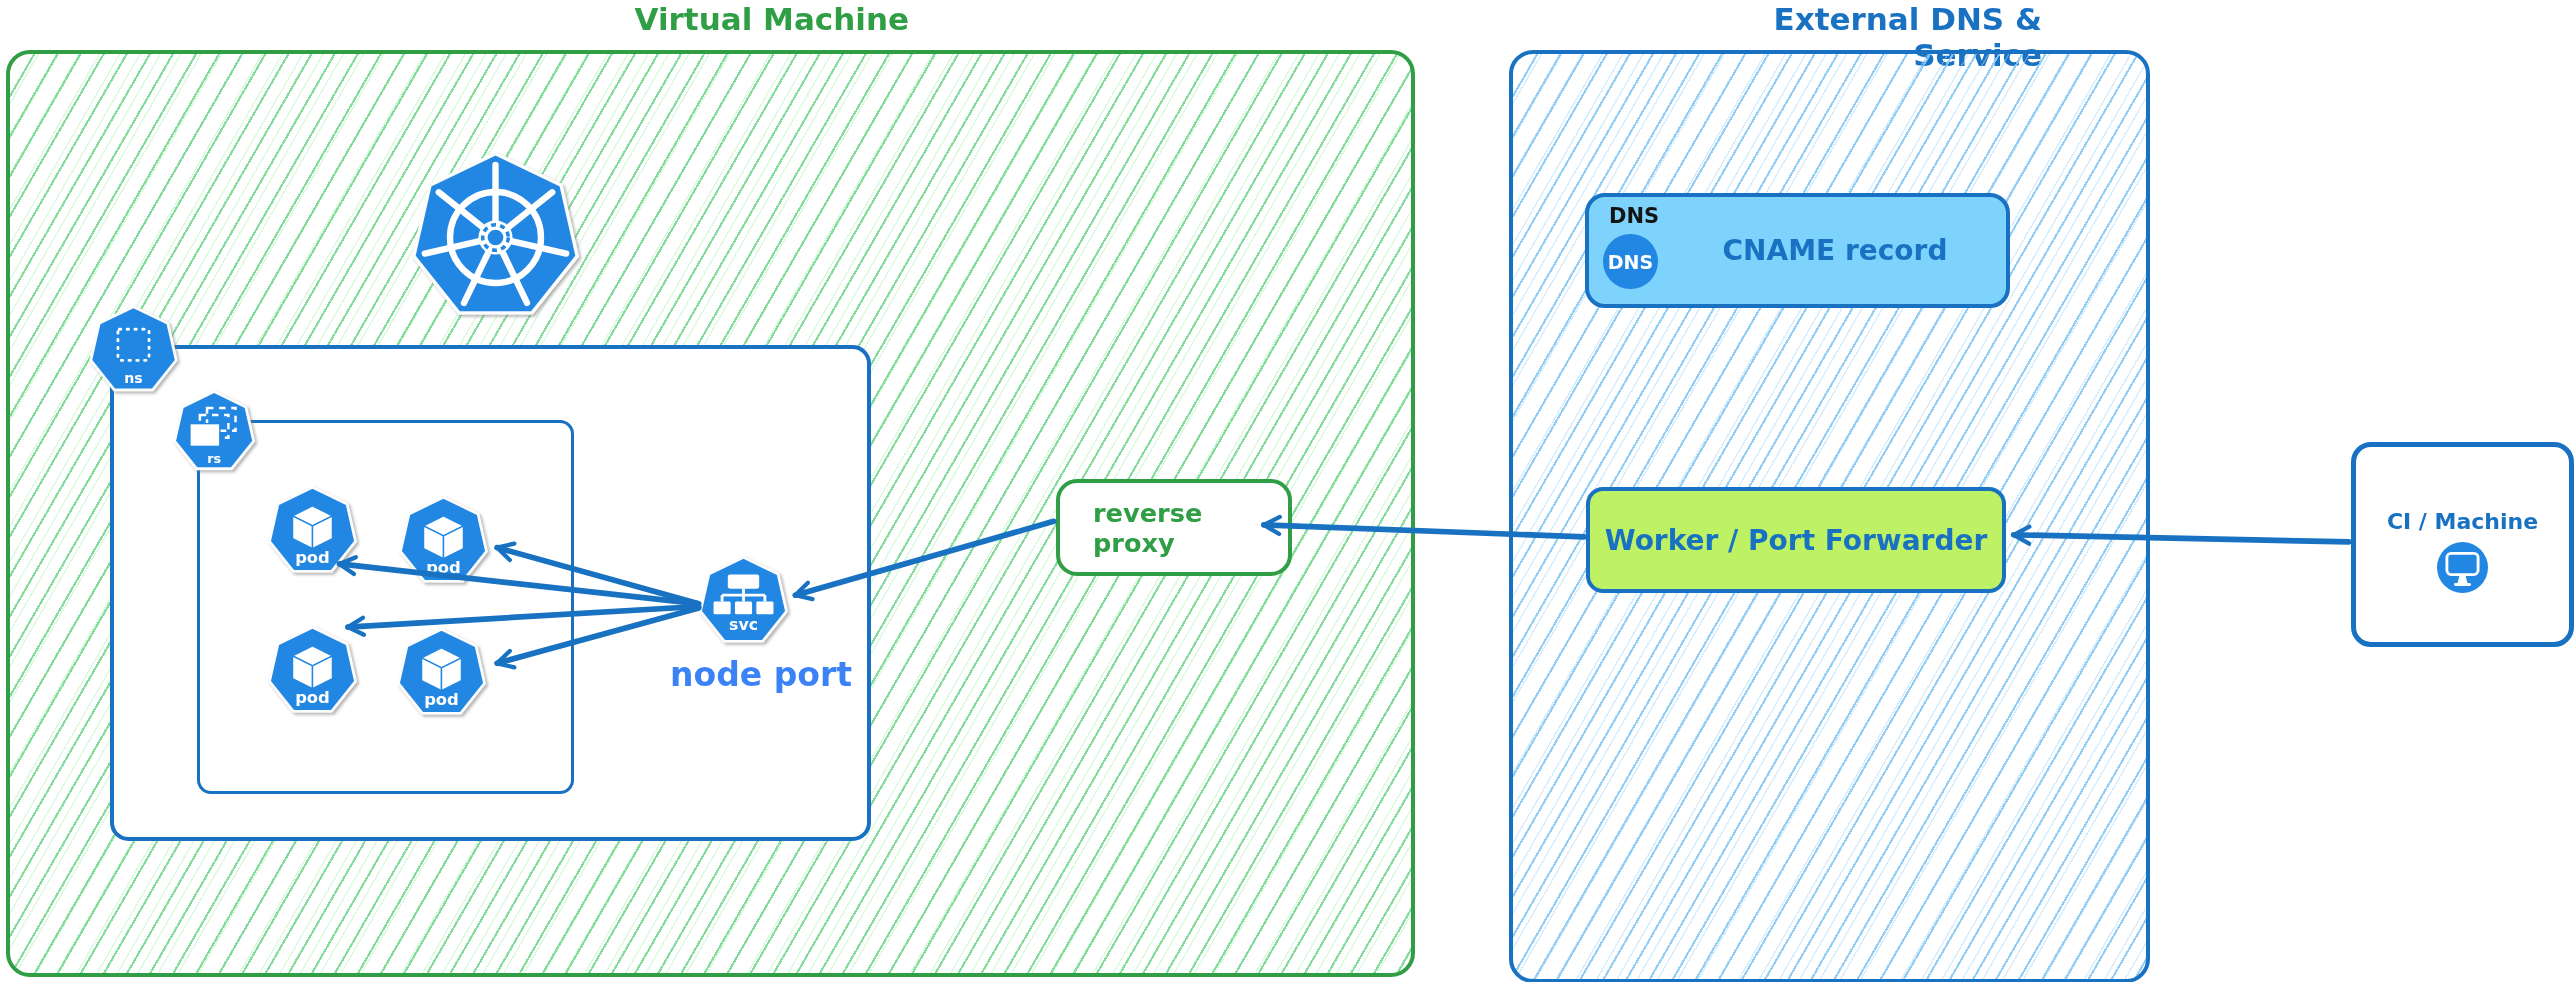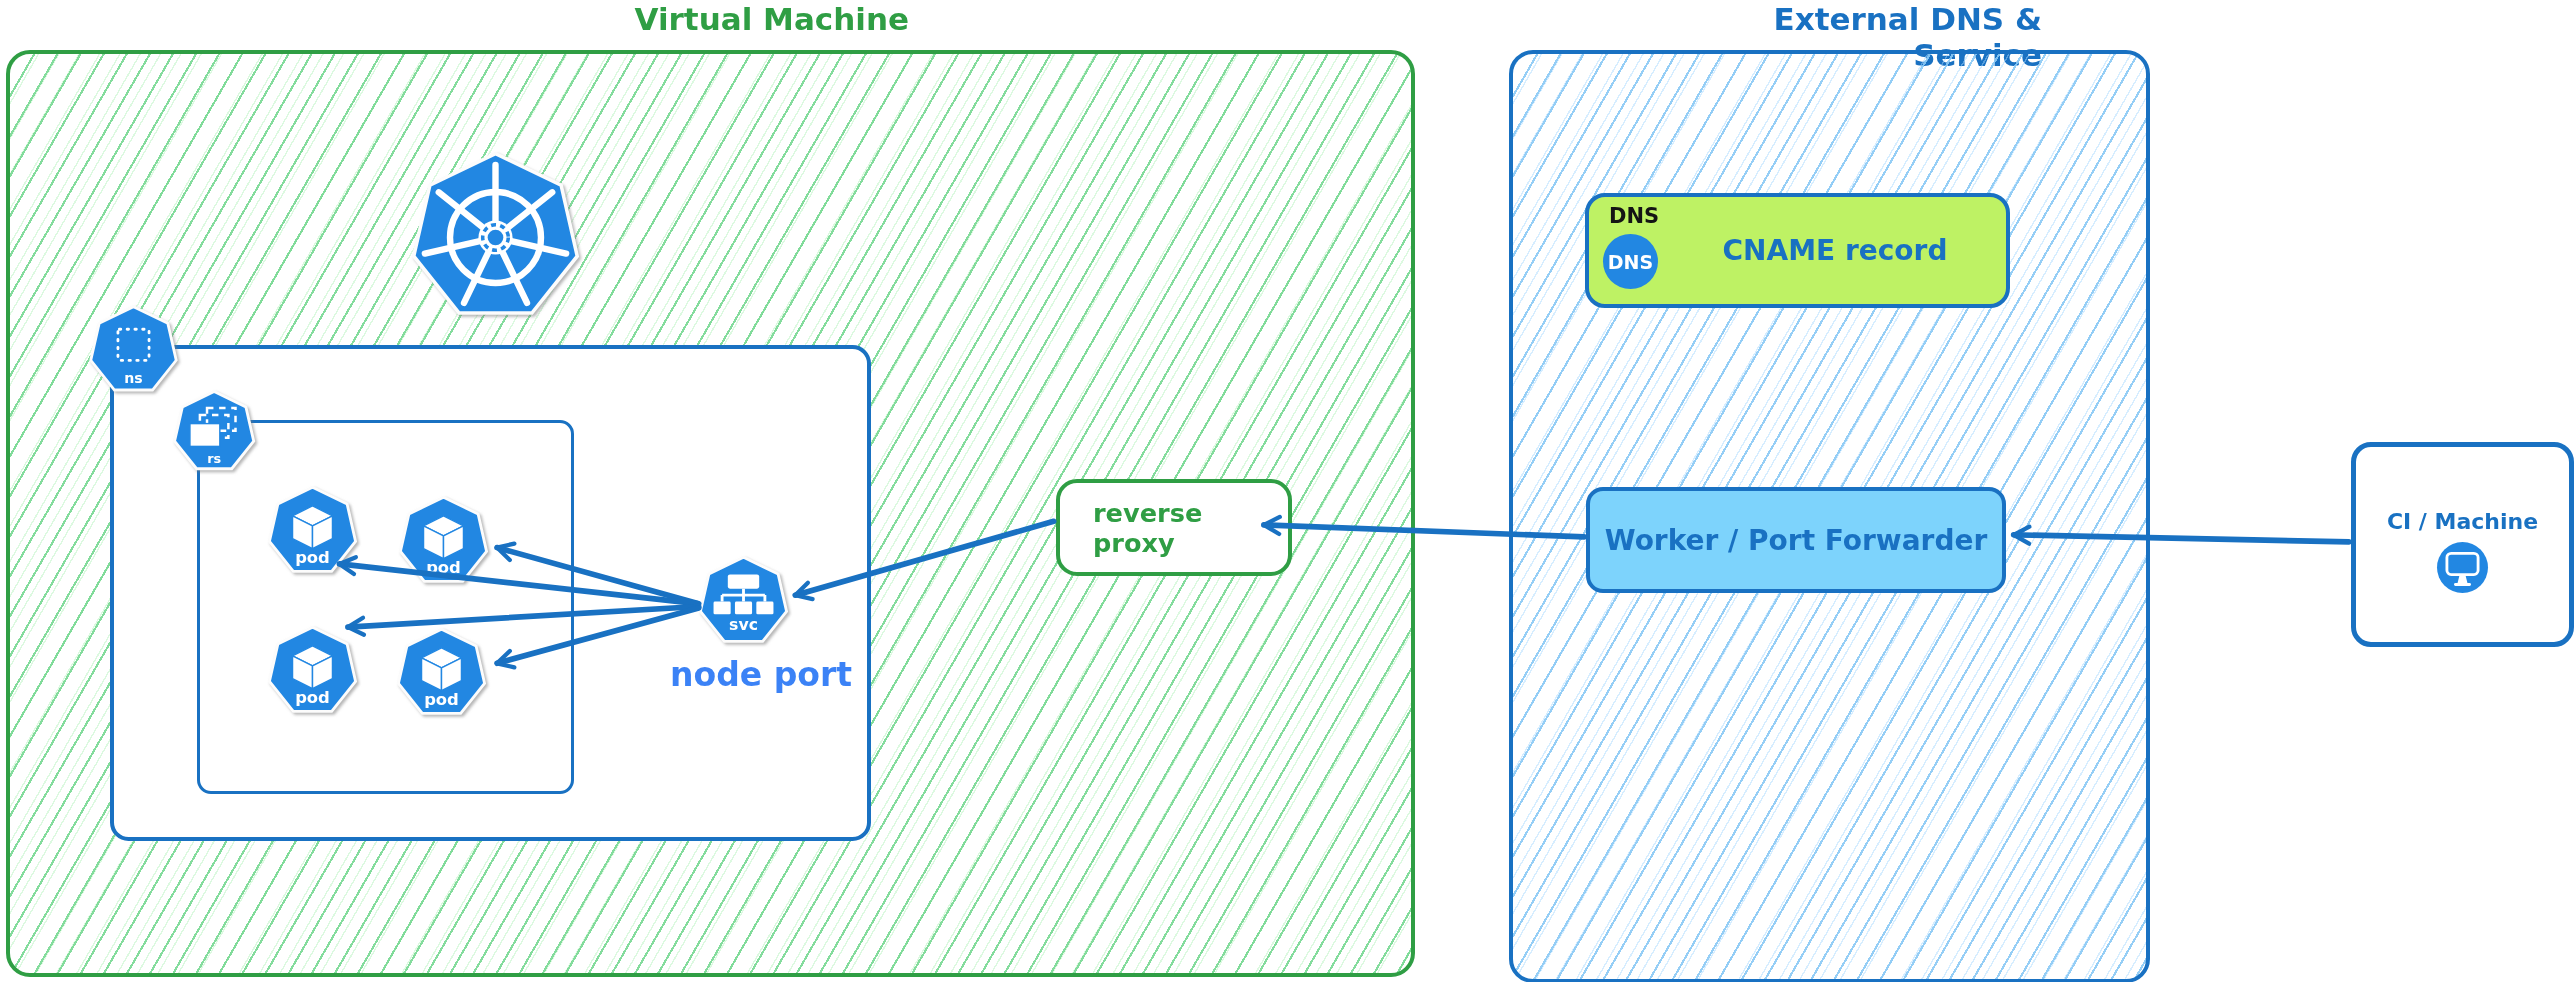--- a/index.html
+++ b/index.html
@@ -23,23 +23,23 @@
   }
   
   .ns-box{left:110px;top:345px;width:753px;height:488px;background:#fff;
           border:4.3px solid #1971c2;border-radius:18.5px;}
   .rs-box{left:197px;top:420px;width:371px;height:368px;background:#fff;
           border:3.6px solid #1971c2;border-radius:14px;}
   .proxy-box{left:1056px;top:479px;width:195px;height:89px;background:#fff;
           border:4.3px solid #2f9e44;border-radius:21px;
           display:flex;align-items:center;justify-content:center;
           color:#2f9e44;font-size:25.6px;font-weight:bold;padding-left:33px;}
-  .dns-box{left:1585px;top:193px;width:417px;height:107px;background:#bef264;
+  .dns-box{left:1585px;top:193px;width:417px;height:107px;background:#7dd3fc;
           border:4.3px solid #1971c2;border-radius:20px;}
-  .worker-box{left:1586px;top:487px;width:412px;height:98px;background:#7dd3fc;
+  .worker-box{left:1586px;top:487px;width:412px;height:98px;background:#bef264;
           border:4.3px solid #1971c2;border-radius:17px;
           display:flex;align-items:center;justify-content:center;
           color:#1971c2;font-size:28px;font-weight:bold;}
   .ci-box{left:2351px;top:442px;width:213px;height:195px;background:#fff;
           border:5px solid #1971c2;border-radius:20px;}
   
   .group-title{font-size:31px;font-weight:bold;text-align:right;}
   .vm-title{left:554px;top:1.4px;width:355px;color:#2f9e44;}
   .ext-title{left:1644px;top:1.4px;width:398px;color:#1971c2;}
   .node-port{left:639px;top:655px;width:213px;text-align:right;

